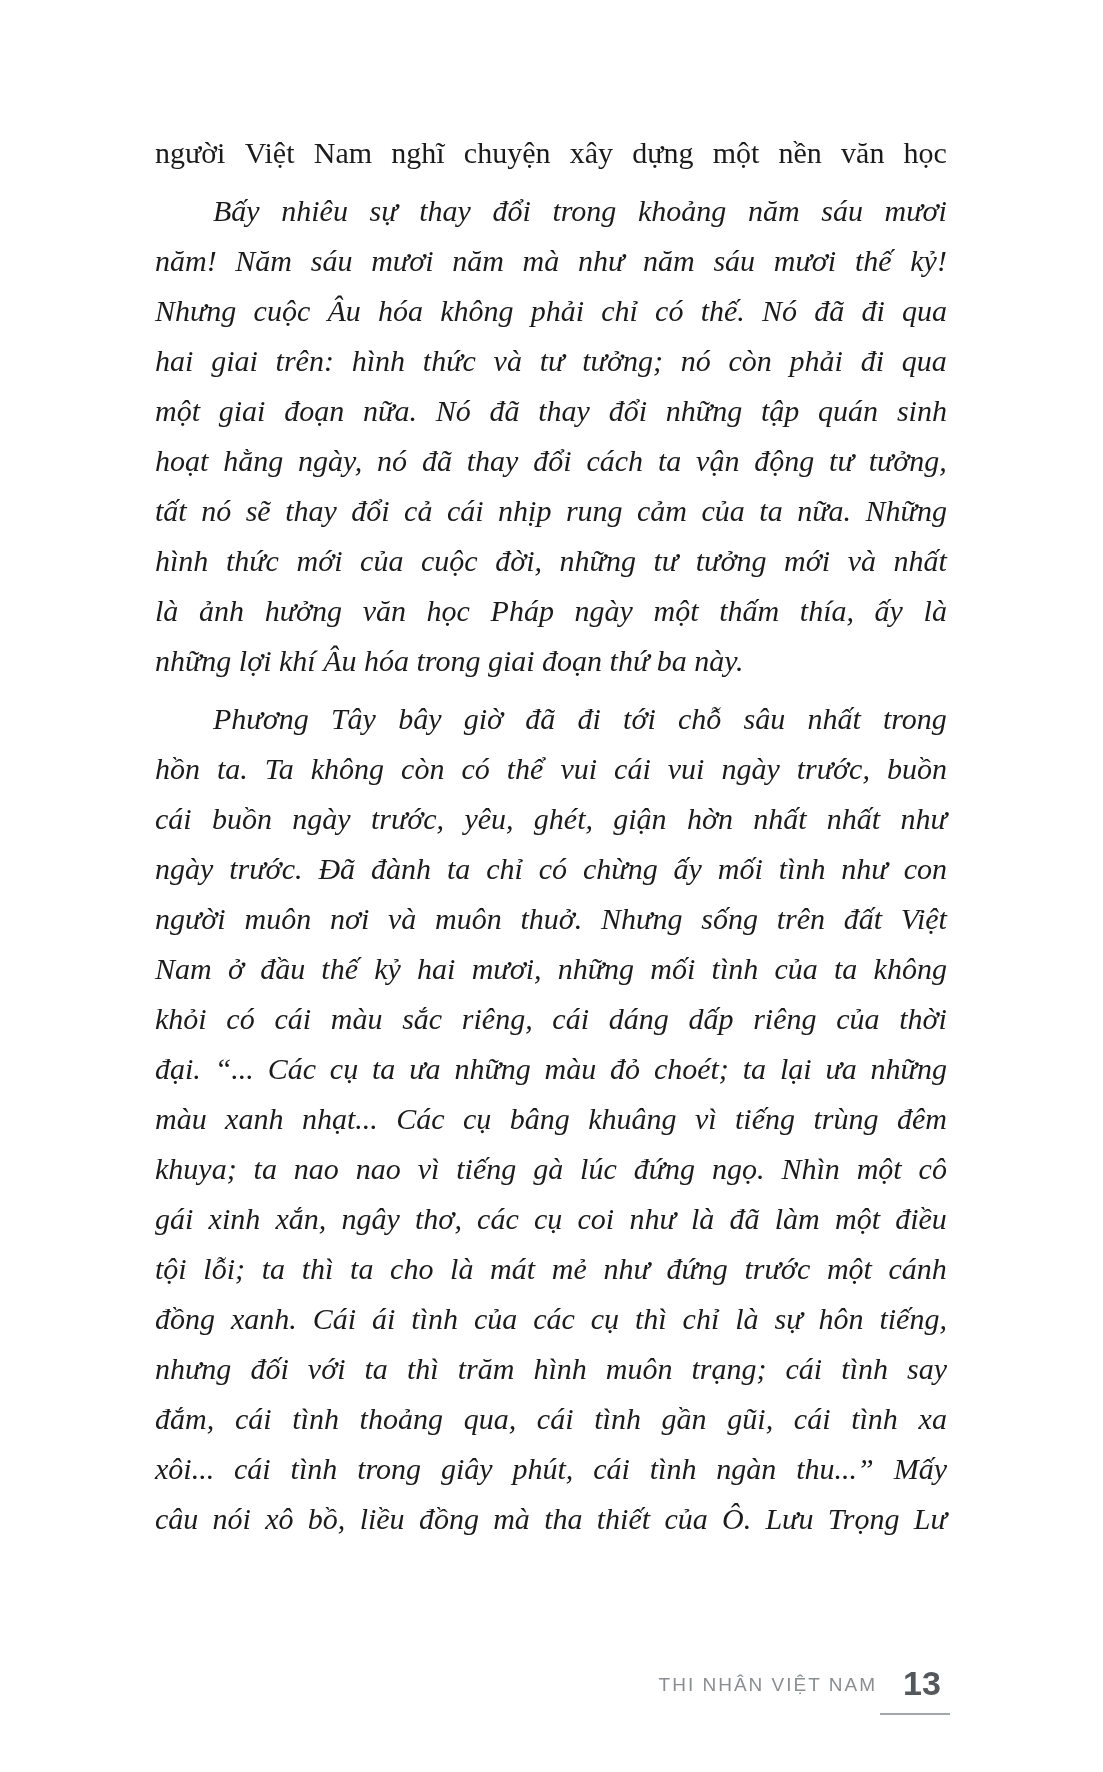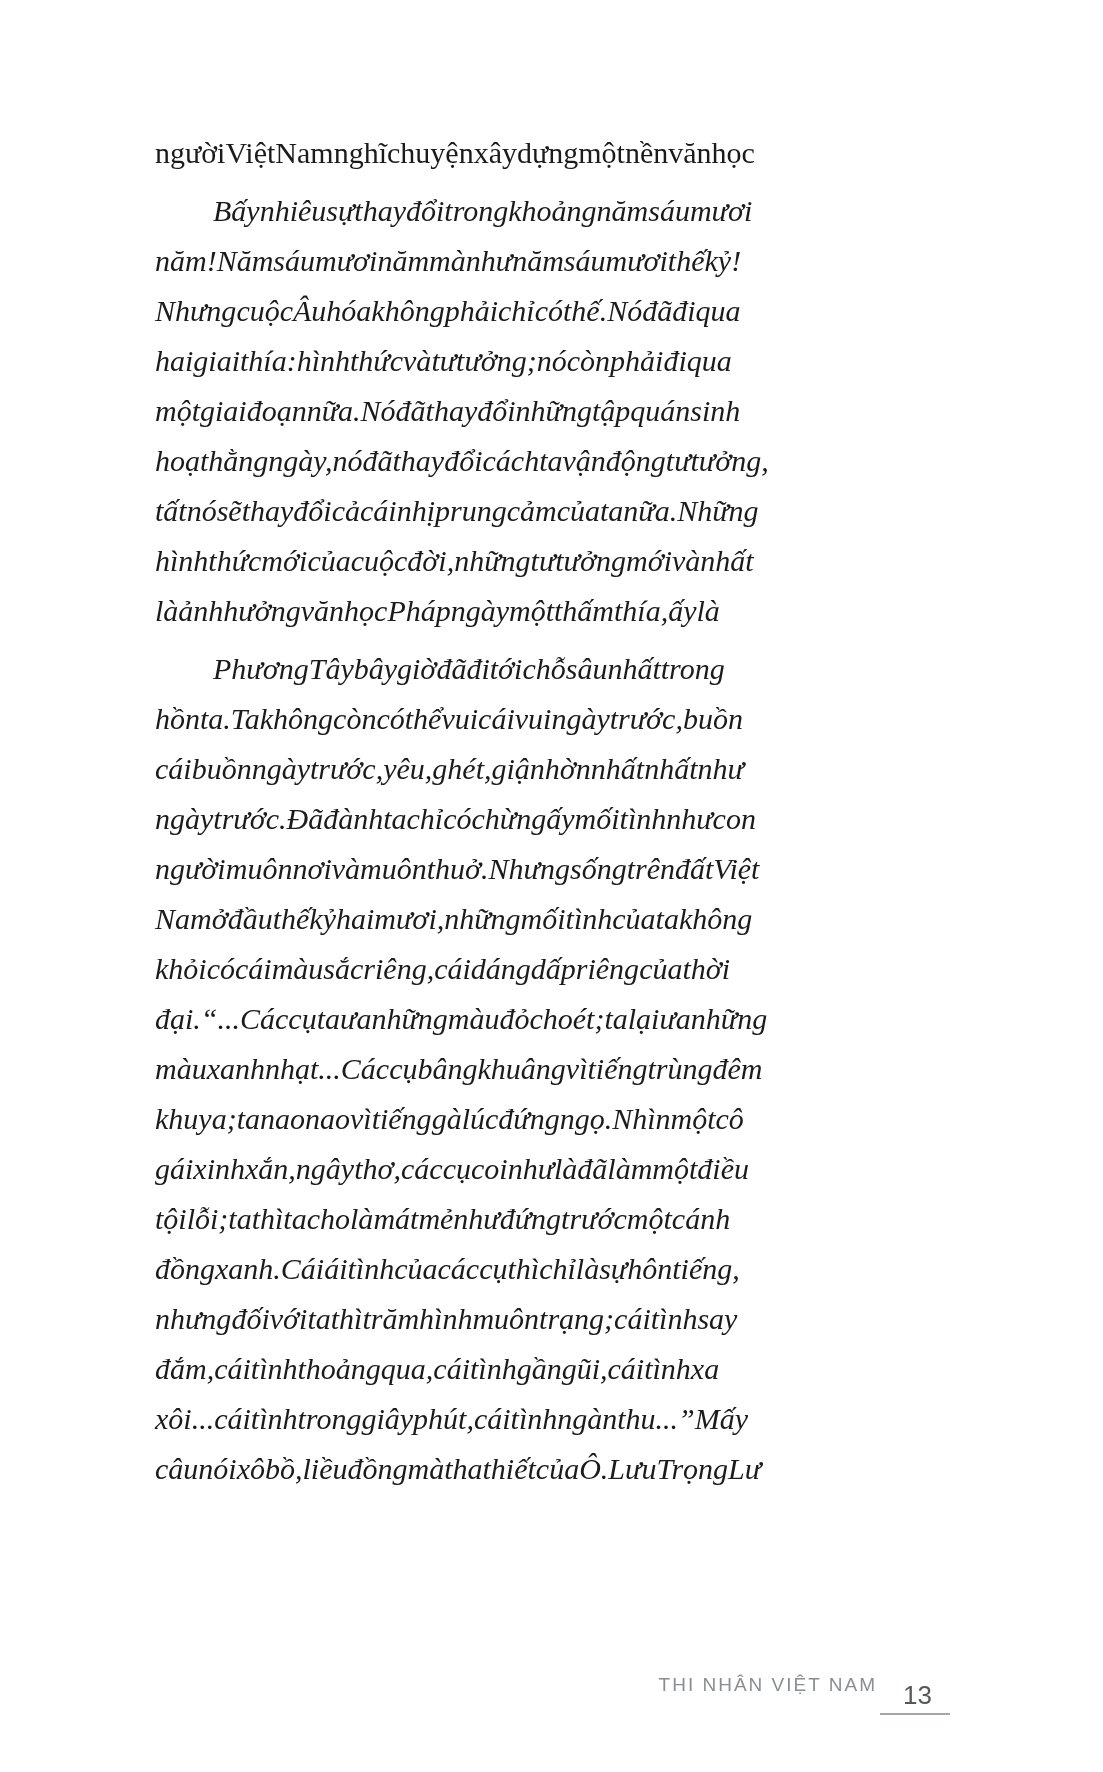--- a/index.html
+++ b/index.html
@@ -34,21 +34,21 @@
     margin-top: 8px;
     font-style: italic;
   }
   .line {
     height: 50px;
     line-height: 50px;
     white-space: nowrap;
   }
   .line.j {
     display: flex;
-    justify-content: flex-start;
+    justify-content: space-between;
     white-space: normal;
   }
   .line.ind {
     padding-left: 58px;
   }
   .line.j span {
     display: inline-block;
     white-space: nowrap;
   }
   .footer {
@@ -68,24 +68,23 @@
     letter-spacing: 2px;
     font-weight: 500;
     color: var(--footer-label, #8a8e91);
     white-space: nowrap;
   }
   .page-number {
     position: absolute;
     left: 903px;
     top: 1664px;
     font-family: "Liberation Sans", "DejaVu Sans", sans-serif;
-    font-size: 26px;
-    font-weight: 400;
+    font-size: 34px;
+    font-weight: 700;
     color: var(--footer-number, #55585b);
-    margin-top: 16px;
   }
   .page-number-rule {
     position: absolute;
     left: 880px;
     top: 1713px;
     width: 70px;
     height: 2px;
     background: var(--rule, #a3a7ab);
   }
 </style>
@@ -147,21 +146,21 @@
           <span>có</span>
           <span>thế.</span>
           <span>Nó</span>
           <span>đã</span>
           <span>đi</span>
           <span>qua</span>
         </div>
         <div class="line j">
           <span>hai</span>
           <span>giai</span>
-          <span>thía:</span>
+          <span>trên:</span>
           <span>hình</span>
           <span>thức</span>
           <span>và</span>
           <span>tư</span>
           <span>tưởng;</span>
           <span>nó</span>
           <span>còn</span>
           <span>phải</span>
           <span>đi</span>
           <span>qua</span>
@@ -232,20 +231,21 @@
           <span>văn</span>
           <span>học</span>
           <span>Pháp</span>
           <span>ngày</span>
           <span>một</span>
           <span>thấm</span>
           <span>thía,</span>
           <span>ấy</span>
           <span>là</span>
         </div>
+        <div class="line">những lợi khí Âu hóa trong giai đoạn thứ ba này.</div>
       </div>
       <div class="para spaced">
         <div class="line j ind">
           <span>Phương</span>
           <span>Tây</span>
           <span>bây</span>
           <span>giờ</span>
           <span>đã</span>
           <span>đi</span>
           <span>tới</span>

